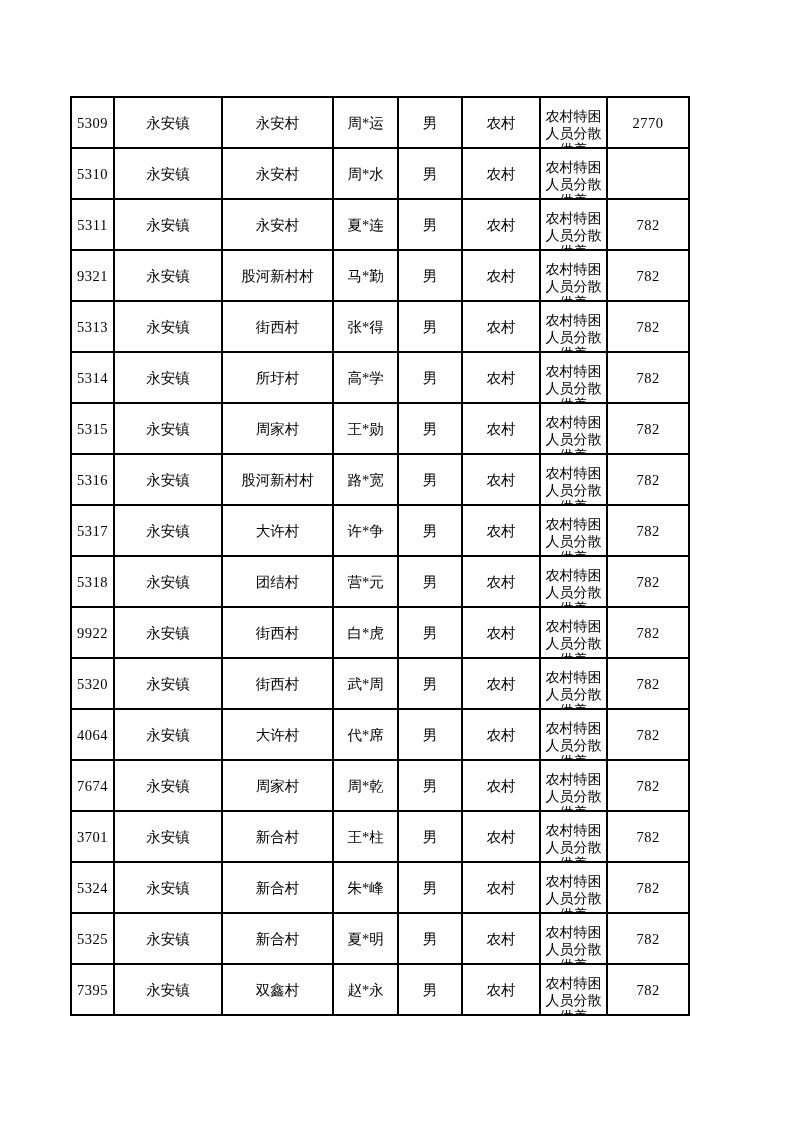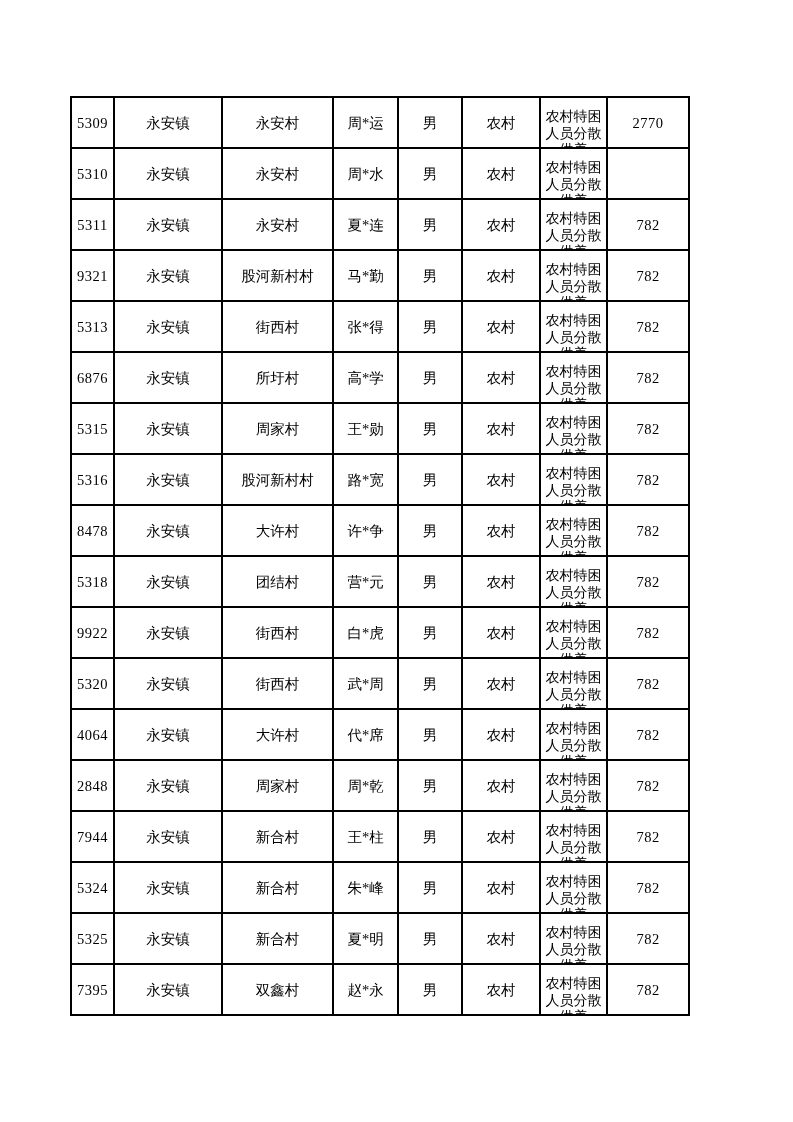--- a/index.html
+++ b/index.html
@@ -117,21 +117,21 @@
         <td class="c-village">街西村</td>
         <td class="c-name">张*得</td>
         <td class="c-gender">男</td>
         <td class="c-residence">农村</td>
         <td class="c-category">
           <div class="clip3">农村特困人员分散供养</div>
         </td>
         <td class="c-amount">782</td>
       </tr>
         <tr class="">
-        <td class="c-id">6876</td>
+        <td class="c-id">5314</td>
         <td class="c-town">永安镇</td>
         <td class="c-village">所圩村</td>
         <td class="c-name">高*学</td>
         <td class="c-gender">男</td>
         <td class="c-residence">农村</td>
         <td class="c-category">
           <div class="clip3">农村特困人员分散供养</div>
         </td>
         <td class="c-amount">782</td>
       </tr>
@@ -153,21 +153,21 @@
         <td class="c-village">股河新村村</td>
         <td class="c-name">路*宽</td>
         <td class="c-gender">男</td>
         <td class="c-residence">农村</td>
         <td class="c-category">
           <div class="clip3">农村特困人员分散供养</div>
         </td>
         <td class="c-amount">782</td>
       </tr>
         <tr class="">
-        <td class="c-id">8478</td>
+        <td class="c-id">5317</td>
         <td class="c-town">永安镇</td>
         <td class="c-village">大许村</td>
         <td class="c-name">许*争</td>
         <td class="c-gender">男</td>
         <td class="c-residence">农村</td>
         <td class="c-category">
           <div class="clip3">农村特困人员分散供养</div>
         </td>
         <td class="c-amount">782</td>
       </tr>
@@ -213,33 +213,33 @@
         <td class="c-village">大许村</td>
         <td class="c-name">代*席</td>
         <td class="c-gender">男</td>
         <td class="c-residence">农村</td>
         <td class="c-category">
           <div class="clip3">农村特困人员分散供养</div>
         </td>
         <td class="c-amount">782</td>
       </tr>
         <tr class="">
-        <td class="c-id">2848</td>
+        <td class="c-id">7674</td>
         <td class="c-town">永安镇</td>
         <td class="c-village">周家村</td>
         <td class="c-name">周*乾</td>
         <td class="c-gender">男</td>
         <td class="c-residence">农村</td>
         <td class="c-category">
           <div class="clip3">农村特困人员分散供养</div>
         </td>
         <td class="c-amount">782</td>
       </tr>
         <tr class="">
-        <td class="c-id">7944</td>
+        <td class="c-id">3701</td>
         <td class="c-town">永安镇</td>
         <td class="c-village">新合村</td>
         <td class="c-name">王*柱</td>
         <td class="c-gender">男</td>
         <td class="c-residence">农村</td>
         <td class="c-category">
           <div class="clip3">农村特困人员分散供养</div>
         </td>
         <td class="c-amount">782</td>
       </tr>

